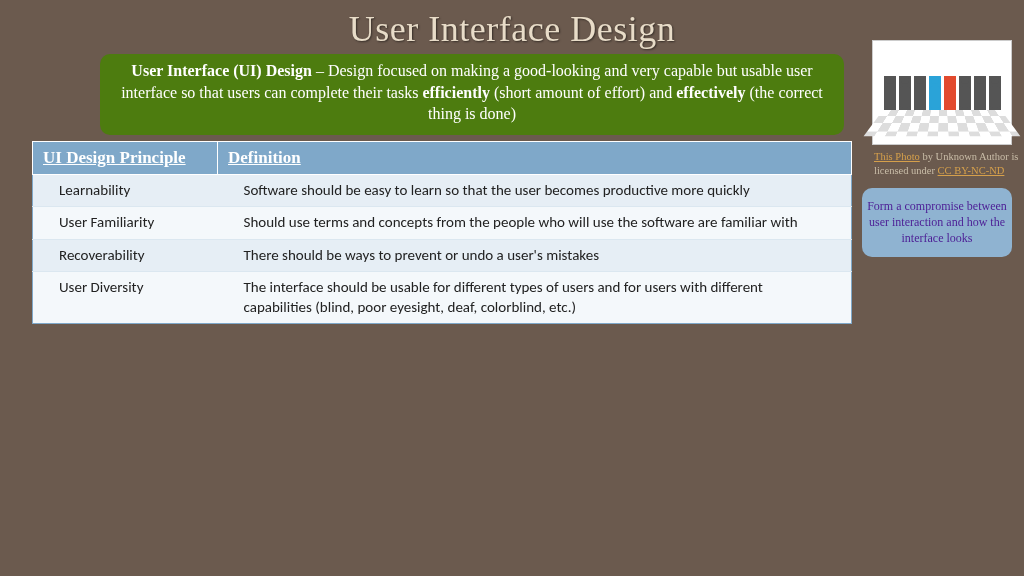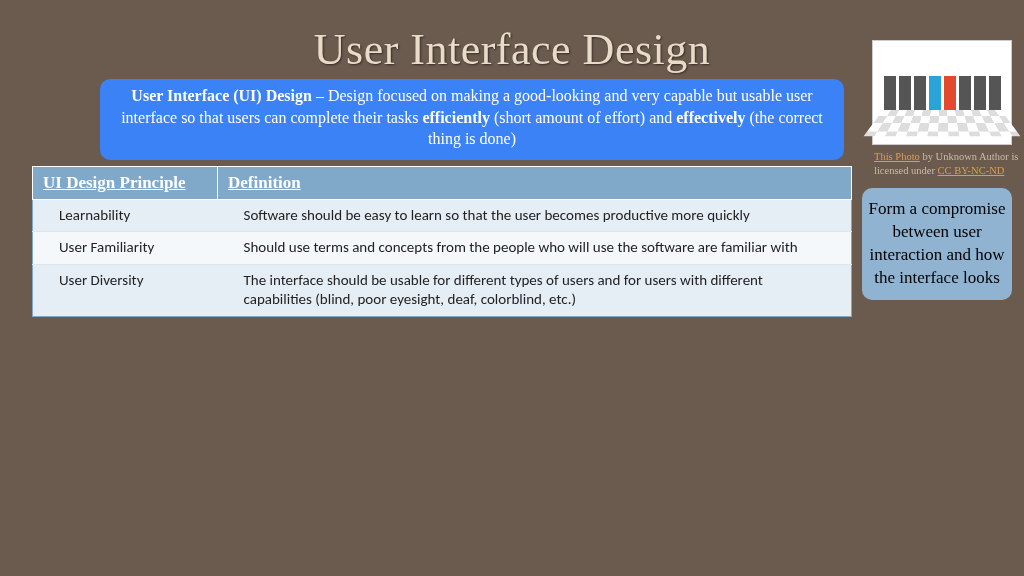--- a/index.html
+++ b/index.html
@@ -6,29 +6,29 @@
   body {
     width: 1024px;
     height: 576px;
     background: #6b5a4e;
     font-family: Georgia, 'Times New Roman', serif;
     position: relative;
     overflow: hidden;
   }
   .title {
     text-align: center;
-    font-size: 44px;
+    font-size: 36px;
     color: #e8dcc8;
-    padding-top: 24px;
+    padding-top: 8px;
     font-weight: normal;
     text-shadow: 1px 1px 2px rgba(0,0,0,0.5);
     letter-spacing: 0.5px;
   }
   .intro-box {
-    background: #3b82f6;
+    background: #4d7c0f;
     border-radius: 10px;
     margin: 4px 180px 6px 100px;
     padding: 6px 18px 10px 18px;
     color: #fff;
     font-size: 16px;
     text-align: center;
     line-height: 1.35;
   }
   .intro-box b { font-weight: bold; }
   table {
@@ -112,24 +112,24 @@
   }
   .attribution a { color: #d6a04b; text-decoration: underline; }
 
   .side-note {
     position: absolute;
     top: 188px;
     right: 12px;
     width: 150px;
     background: #8fb3d1;
     border-radius: 10px;
-    color: #000000;
+    color: #4c1d95;
     text-align: center;
     padding: 10px 2px;
-    font-size: 17px;
+    font-size: 12px;
     font-family: Georgia, serif;
     line-height: 1.35;
   }
 </style>
 </head>
 <body>
 
 <h1 class="title">User Interface Design</h1>
 
 <div class="intro-box">
@@ -146,20 +146,24 @@
   <tbody id="table-body">
       <tr>
         <td class="col-principle">Learnability</td>
         <td>Software should be easy to learn so that the user becomes productive more quickly</td>
       </tr>
       <tr>
         <td class="col-principle">User Familiarity</td>
         <td>Should use terms and concepts from the people who will use the software are familiar with</td>
       </tr>
       <tr>
+        <td class="col-principle">Recoverability</td>
+        <td>There should be ways to prevent or undo a user's mistakes</td>
+      </tr>
+      <tr>
         <td class="col-principle">User Diversity</td>
         <td>The interface should be usable for different types of users and for users with different capabilities (blind, poor eyesight, deaf, colorblind, etc.)</td>
       </tr>
     </tbody>
 </table>
 
 <div class="side-img">
   <div class="floor"></div>
   <div class="fig-row" style="position:relative; z-index:1;">
     <span class="person p-gray"></span>

